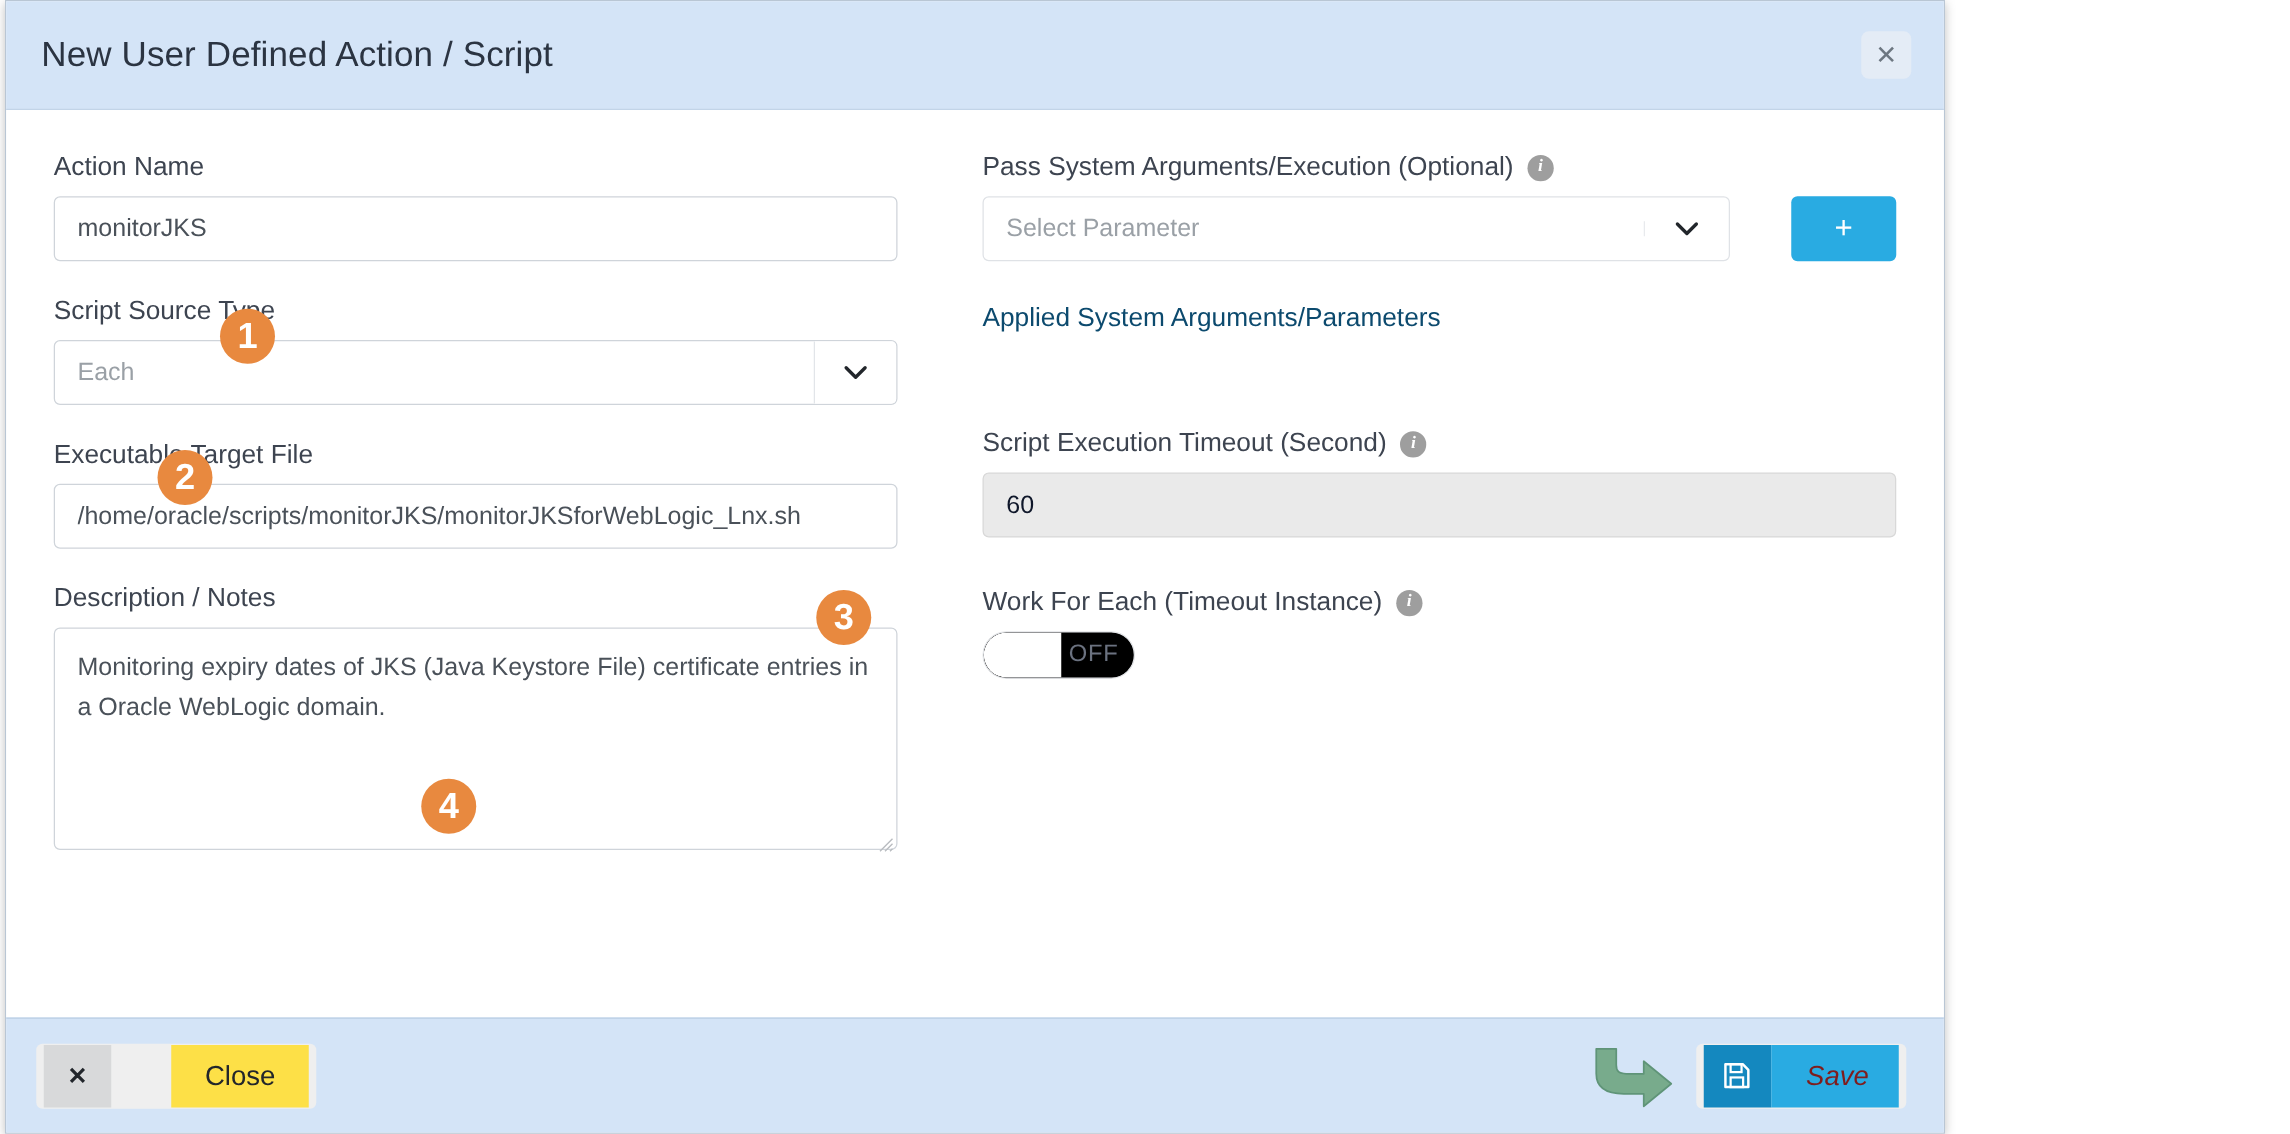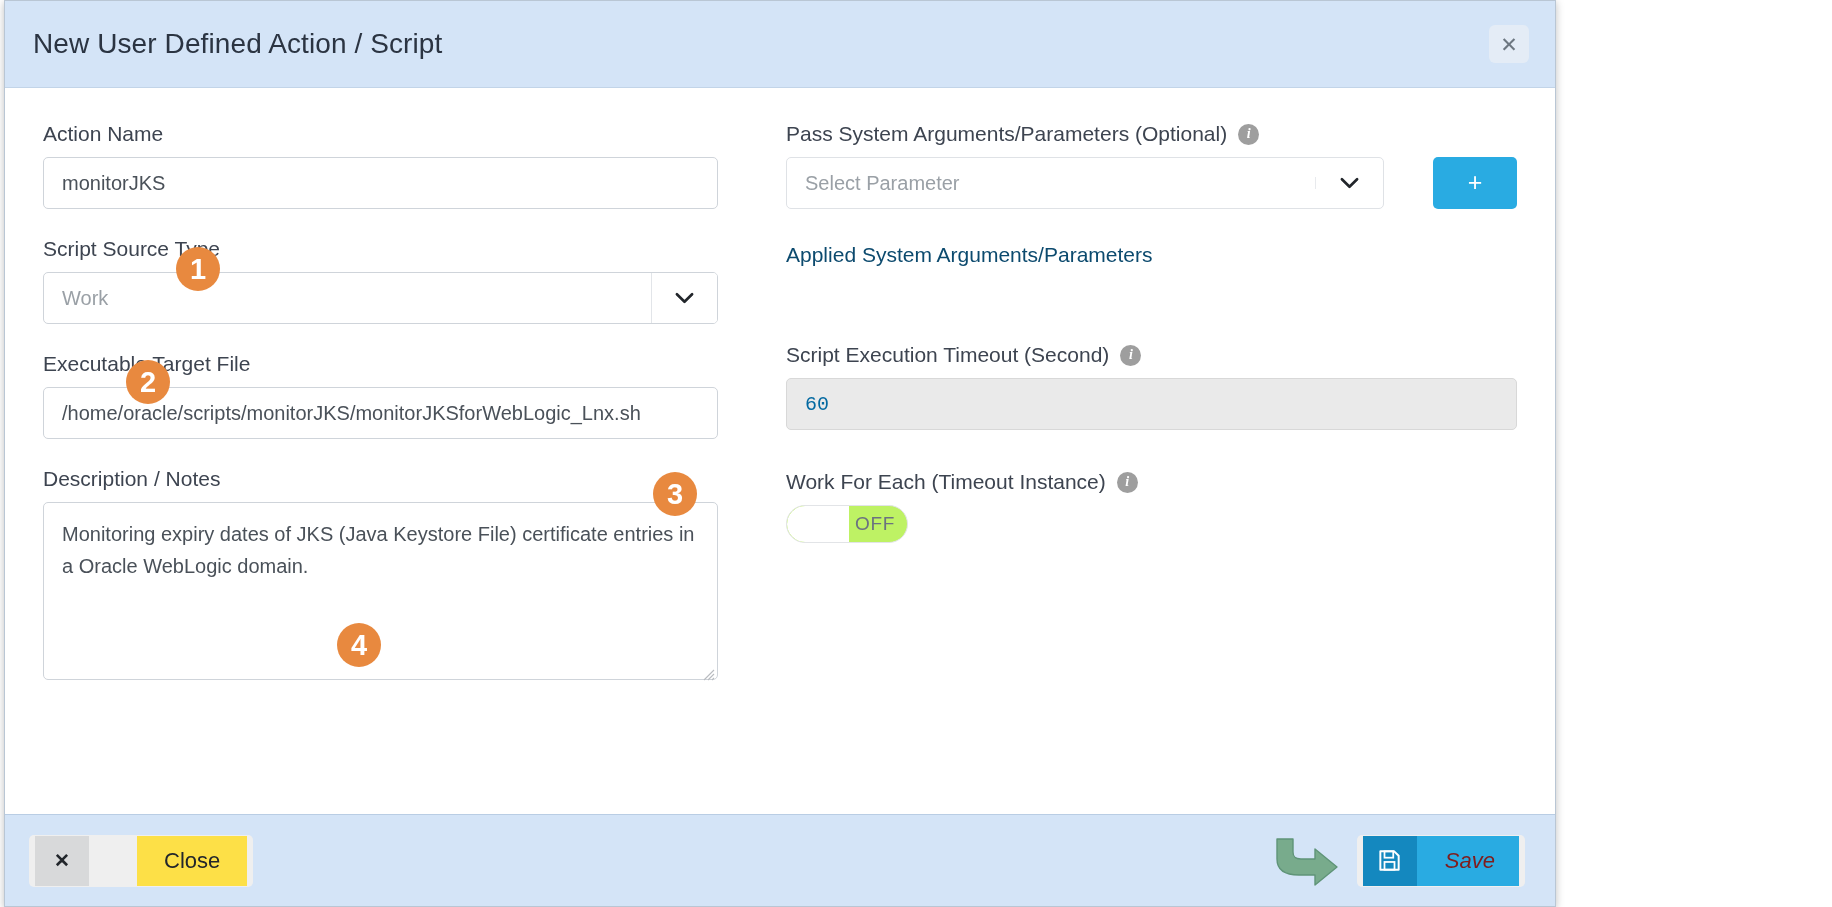--- a/index.html
+++ b/index.html
@@ -201,34 +201,34 @@
   }
 
   .timeout-block { margin-top: 76px; }
   .timeout-input {
     width: 100%;
     height: 52px;
     background: #eaeaea;
     border: 1px solid #d8d8d8;
     border-radius: 5px;
     font-size: 20px;
-    color: #0369a1;
+    color: #0f172a;
     padding: 0 18px;
-    font-family: Liberation Mono, monospace;
+    font-family: Liberation Sans, sans-serif;
     outline: none;
   }
 
   .wfe-block { margin-top: 40px; }
 
   
   .toggle {
     width: 122px; height: 38px;
     border: 1px solid #e2e4e7;
     border-radius: 19px;
-    background: #bef264;
+    background: #000000;
     display: flex;
     align-items: center;
     cursor: pointer;
     overflow: hidden;
     position: relative;
   }
   .toggle .knob {
     width: 62px; height: 100%;
     background: #ffffff;
     border-radius: 19px 0 0 19px;
@@ -346,21 +346,21 @@
     <div class="col-left">
 
       <div class="field-block">
         <div class="field-label">Action Name</div>
         <input class="text-input" type="text" value="monitorJKS" style="">
       </div>
 
       <div class="field-block">
         <div class="field-label">Script Source Type</div>
         <div class="select-wrap">
-          <div class="sel-value">Work</div>
+          <div class="sel-value">Each</div>
           <div class="sel-caret">
             <svg class="caret-svg" viewBox="0 0 20 12">
               <path d="M2 2 L10 10 L18 2" stroke="#22262b" stroke-width="2.8" fill="none" stroke-linecap="round" stroke-linejoin="round"></path>
             </svg>
           </div>
         </div>
       </div>
 
       <div class="field-block">
         <div class="field-label">Executable Target File</div>
@@ -376,21 +376,21 @@
           </svg>
         </div>
       </div>
 
     </div>
 
     <div class="col-right">
 
       <div class="field-block">
         <div class="field-label">
-          <span>Pass System Arguments/Parameters (Optional)</span>
+          <span>Pass System Arguments/Execution (Optional)</span>
           <span class="info-icon">
             <span>i</span>
           </span>
         </div>
         <div class="param-row">
           <div class="param-select">
             <div class="sel-value">Select Parameter</div>
             <div class="sel-caret">
               <svg class="caret-svg" viewBox="0 0 20 12">
                 <path d="M2 2 L10 10 L18 2" stroke="#22262b" stroke-width="2.8" fill="none" stroke-linecap="round" stroke-linejoin="round"></path>

